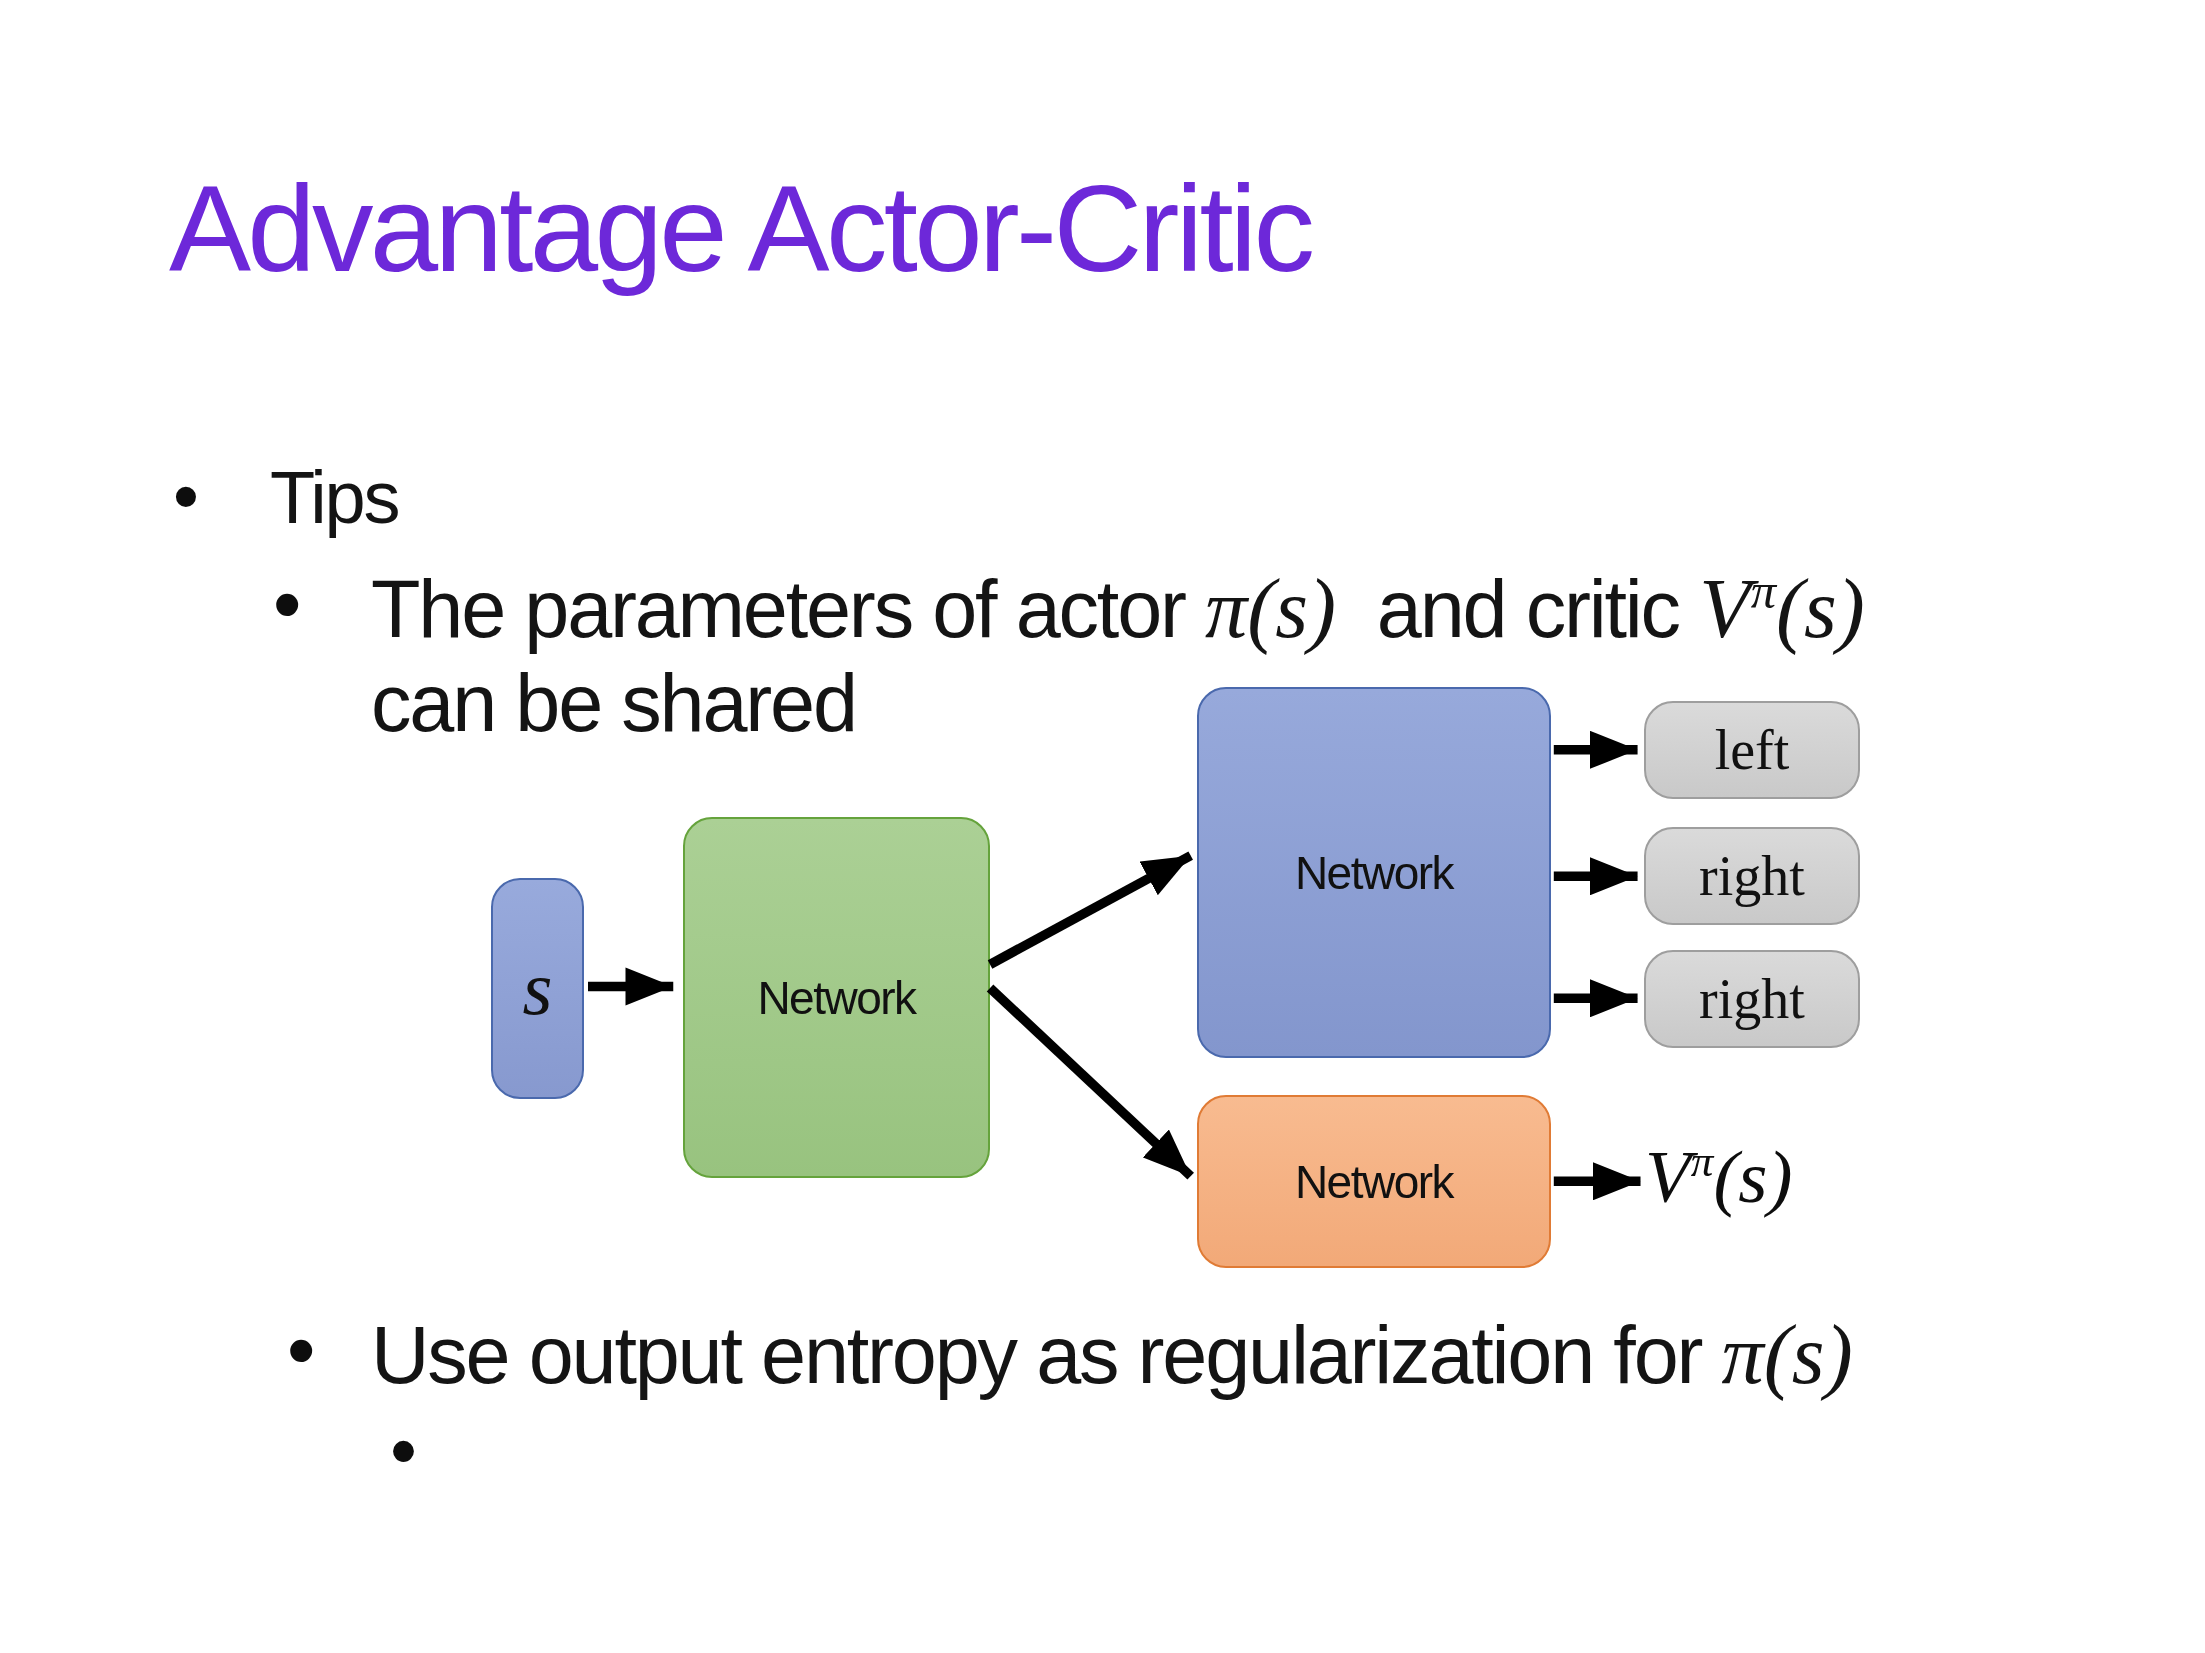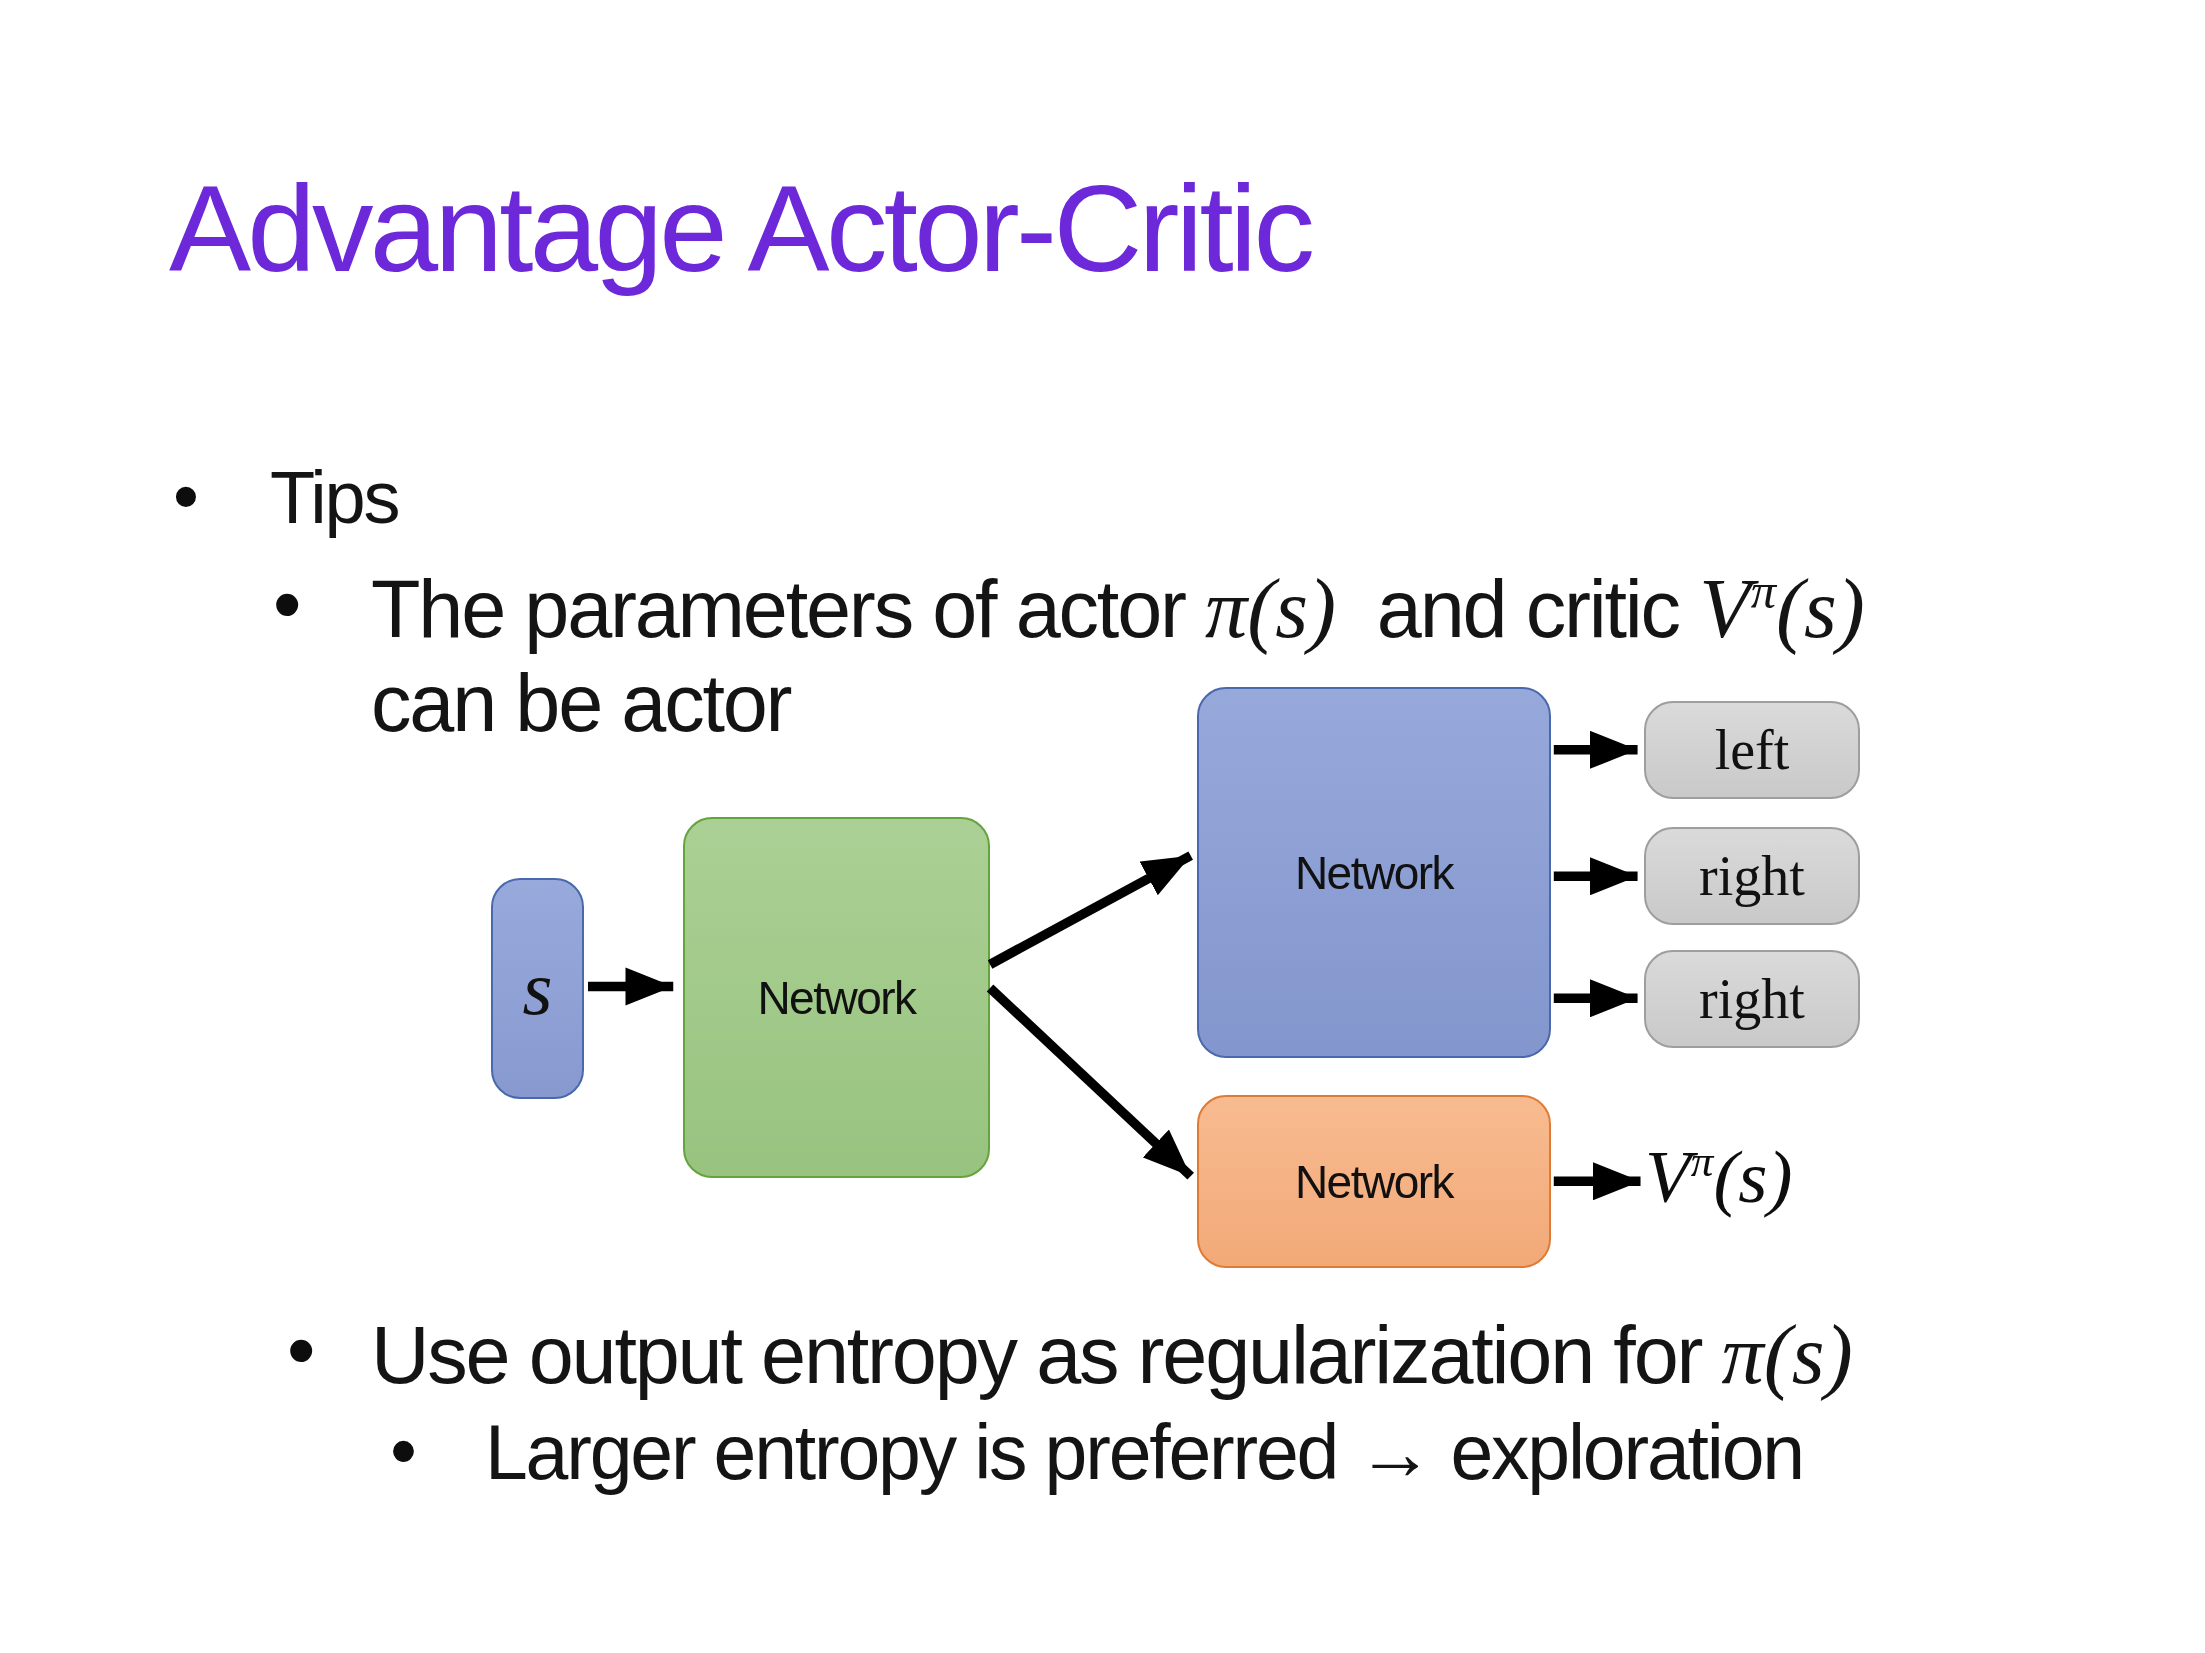--- a/index.html
+++ b/index.html
@@ -86,21 +86,21 @@
 
   <div id="title" class="abs">Advantage Actor-Critic</div>
 
   <span class="abs bullet" style="left:173px;top:454px;font-size:74px;">•</span>
   <div class="abs body-line" style="left:239px;top:454px;font-size:74px;">Tips</div>
 
   <span class="abs bullet" style="left:273px;top:558px;font-size:81px;">•</span>
   <div class="abs body-line" style="left:340px;top:558px;font-size:81px;">
     <span>The parameters of actor </span><span class="math">π(s)</span><span>&nbsp; and critic </span><span class="math"><span>V</span><span class="sup">π</span><span>(s)</span></span>
   </div>
-  <div class="abs body-line" style="left:340px;top:655px;font-size:81px;">can be actor</div>
+  <div class="abs body-line" style="left:340px;top:655px;font-size:81px;">can be shared</div>
 
   <div id="state-box" class="abs dbox">
     <span id="state-label">s</span>
   </div>
 
   <div id="shared-box" class="abs dbox">
     <span class="network-label">Network</span>
   </div>
 
   <div id="actor-box" class="abs dbox">
@@ -139,16 +139,15 @@
     <line x1="2114" y1="1358" x2="2228" y2="1358" stroke="#000" stroke-width="13" marker-end="url(#ah)"></line>
     <line x1="2114" y1="1607" x2="2232" y2="1607" stroke="#000" stroke-width="13" marker-end="url(#ah)"></line>
   </svg>
 
   <span class="abs bullet" style="left:287px;top:1304px;font-size:81px;">•</span>
   <div class="abs body-line" style="left:340px;top:1304px;font-size:81px;">
     <span>Use output entropy as regularization for </span><span class="math">π(s)</span>
   </div>
 
   <span class="abs bullet" style="left:390px;top:1406px;font-size:77px;">•</span>
-  <div class="abs body-line" style="left:454px;top:1406px;font-size:77px;">Larger entropy is preferred → exploration</div>
 
 </div>
 
 
 </body></html>

